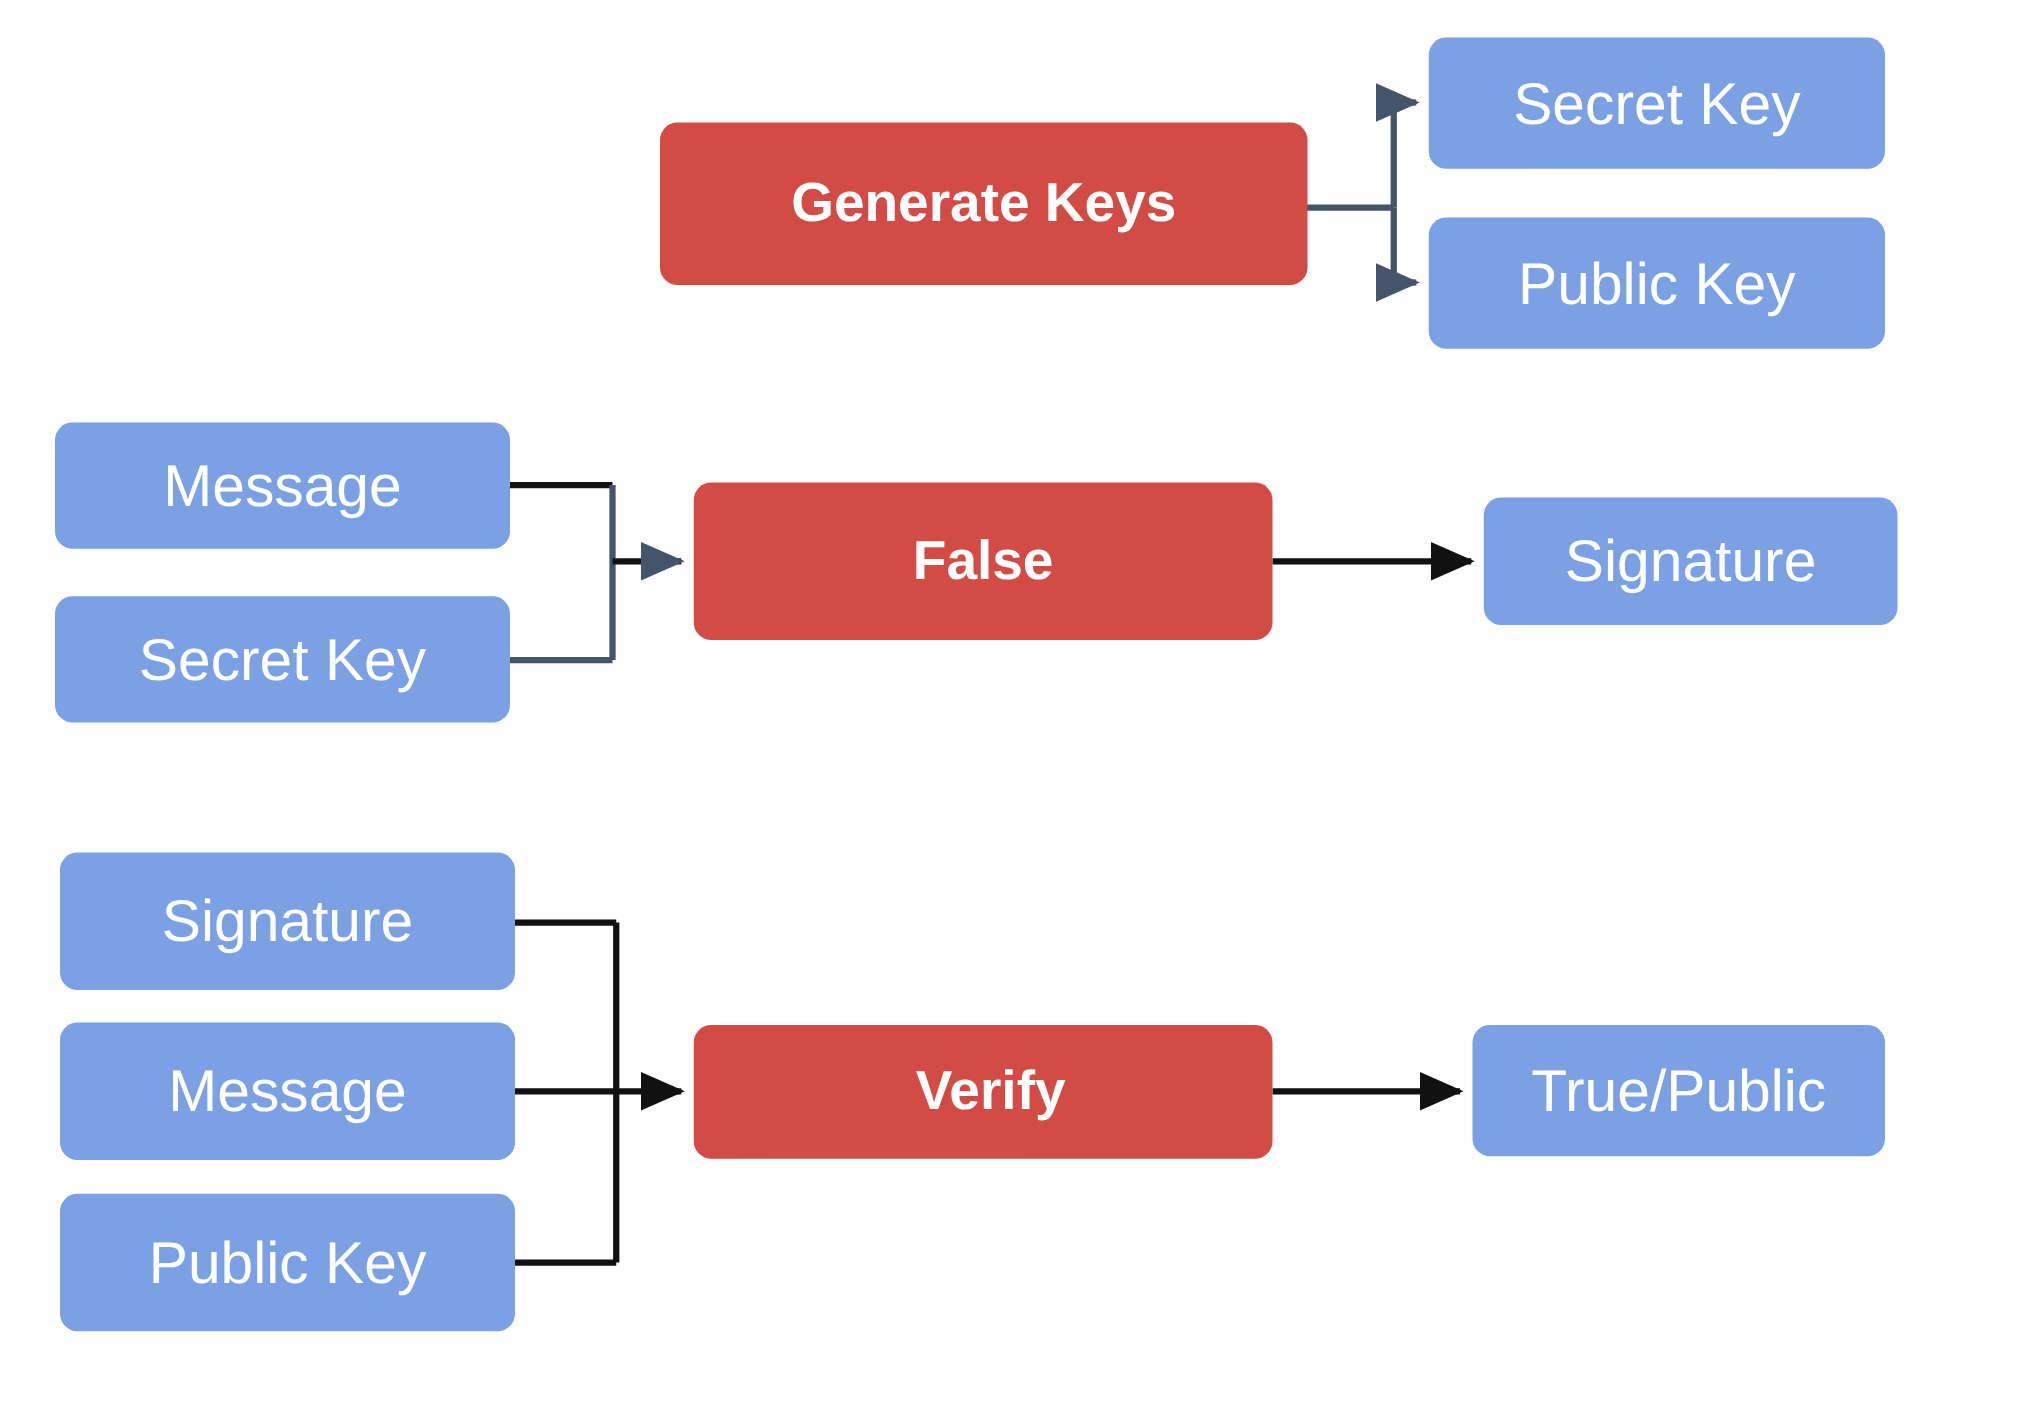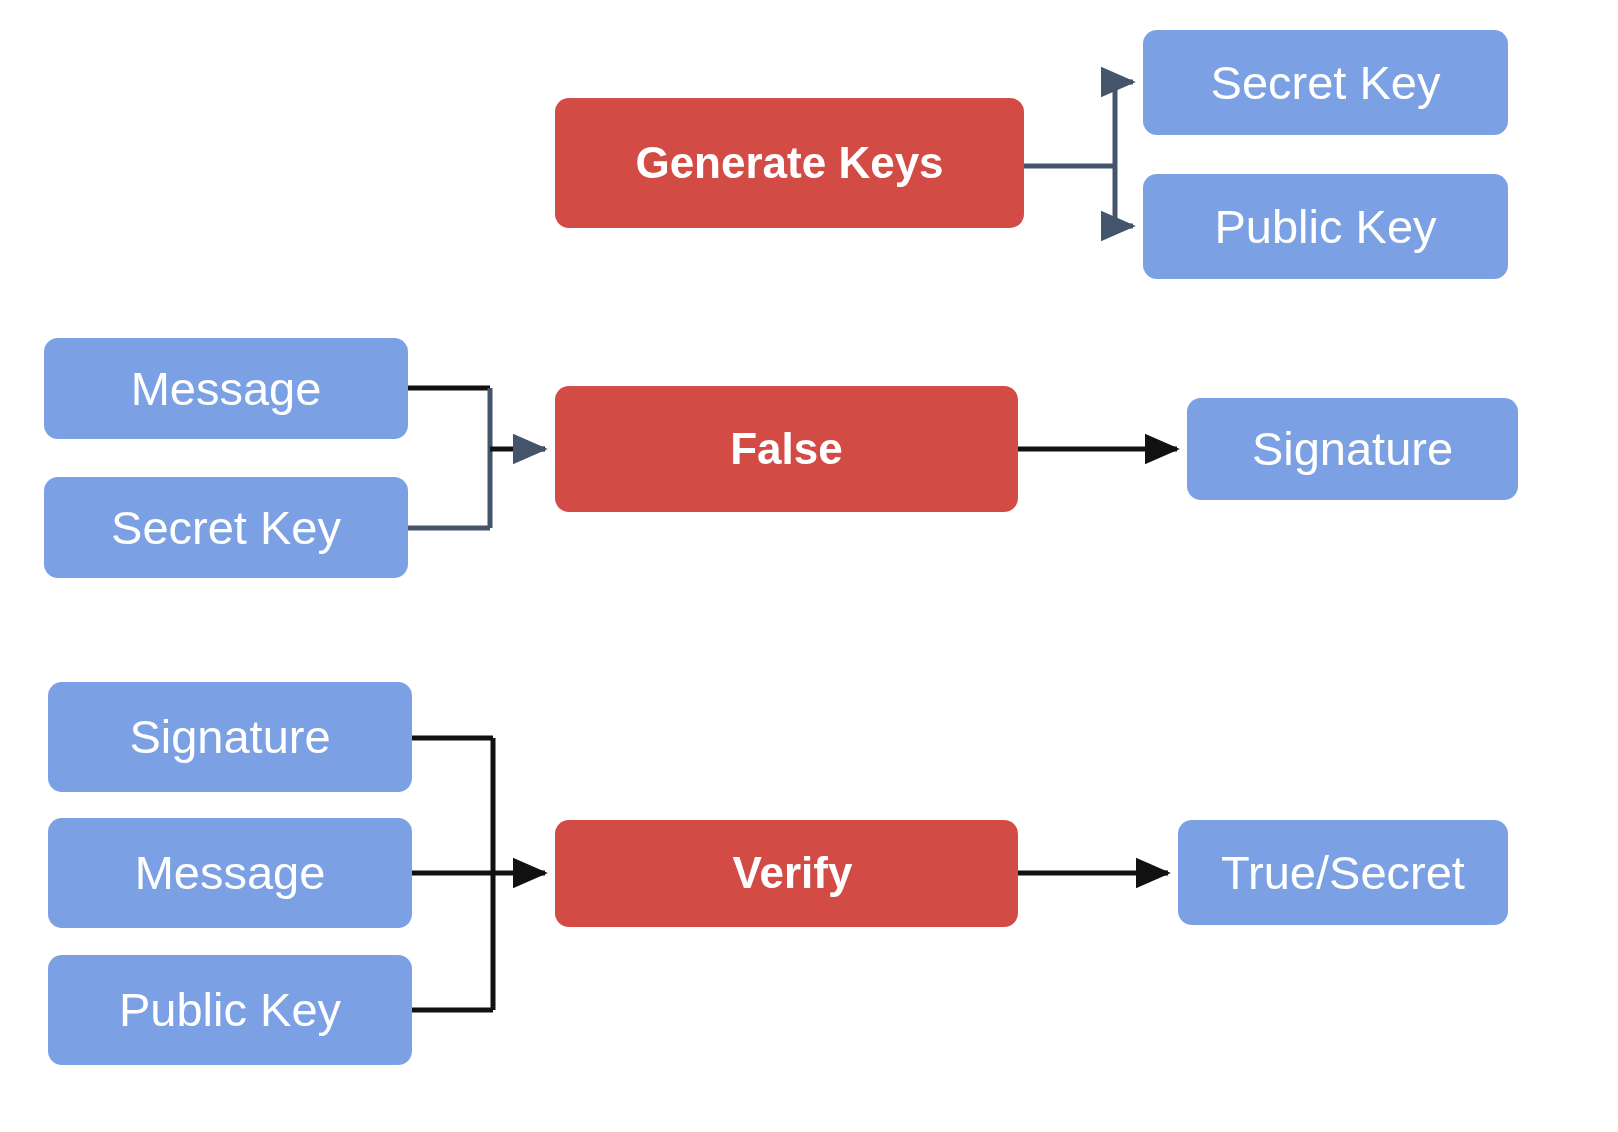--- a/index.html
+++ b/index.html
@@ -91,21 +91,21 @@
       <path d="M 412 873 L 493 873" fill="none" stroke="#111111" stroke-width="5"></path>
       <path d="M 412 1010 L 493 1010" fill="none" stroke="#111111" stroke-width="5"></path>
       <path d="M 493 738 L 493 1010" fill="none" stroke="#111111" stroke-width="5"></path>
       <path d="M 493 873 L 545 873" fill="none" stroke="#111111" stroke-width="5" marker-end="url(#arrow-black)"></path>
     </g>
     <g>
       <path d="M 1018 873 L 1168 873" fill="none" stroke="#111111" stroke-width="5" marker-end="url(#arrow-black)"></path>
     </g>
   </svg>
 
-  <div class="node op" style="left:555px; top:98px; width:469px; height:130px;">
+  <div class="node op" style="left:528px; top:98px; width:518px; height:130px;">
     <span class="label">Generate Keys</span>
   </div>
 
   <div class="node data" style="left:1143px; top:30px; width:365px; height:105px;">
     <span class="label">Secret Key</span>
   </div>
 
   <div class="node data" style="left:1143px; top:174px; width:365px; height:105px;">
     <span class="label">Public Key</span>
   </div>
@@ -136,16 +136,16 @@
 
   <div class="node data" style="left:48px; top:955px; width:364px; height:110px;">
     <span class="label">Public Key</span>
   </div>
 
   <div class="node op" style="left:555px; top:820px; width:463px; height:107px;padding-left:12px;">
     <span class="label">Verify</span>
   </div>
 
   <div class="node data" style="left:1178px; top:820px; width:330px; height:105px;">
-    <span class="label">True/Secret</span>
+    <span class="label">True/Public</span>
   </div>
 
 </div>
 
 </body></html>

